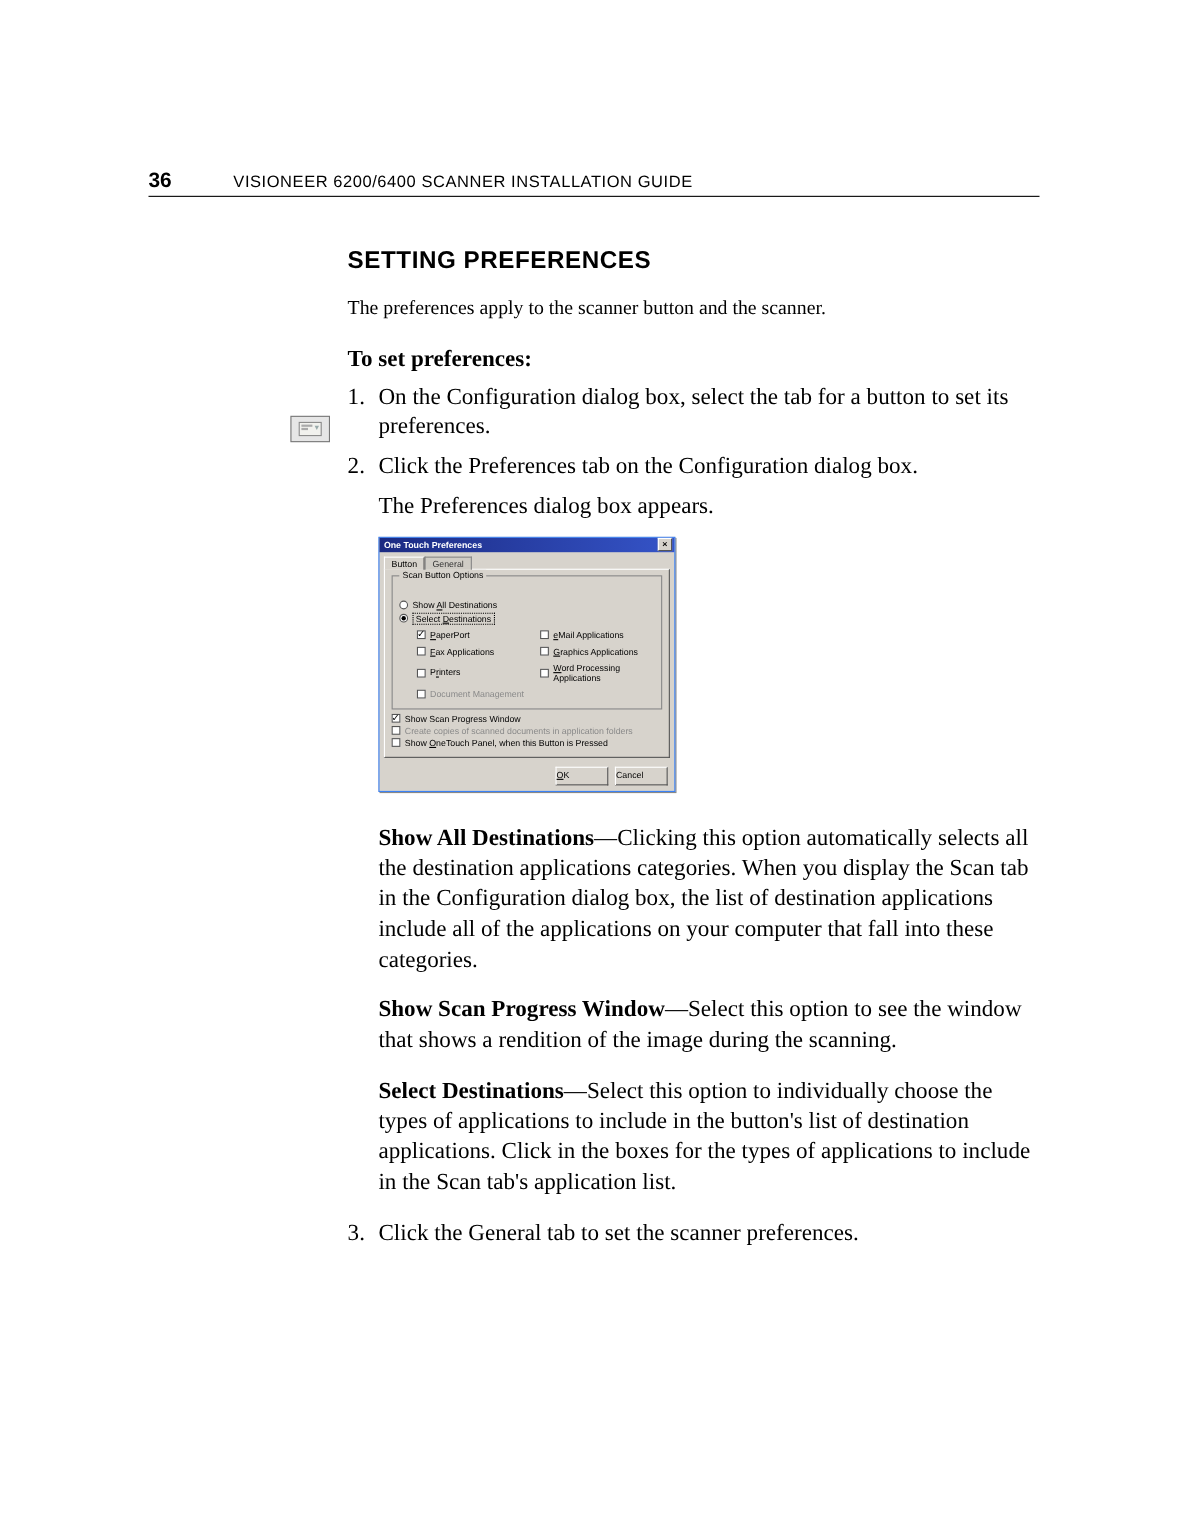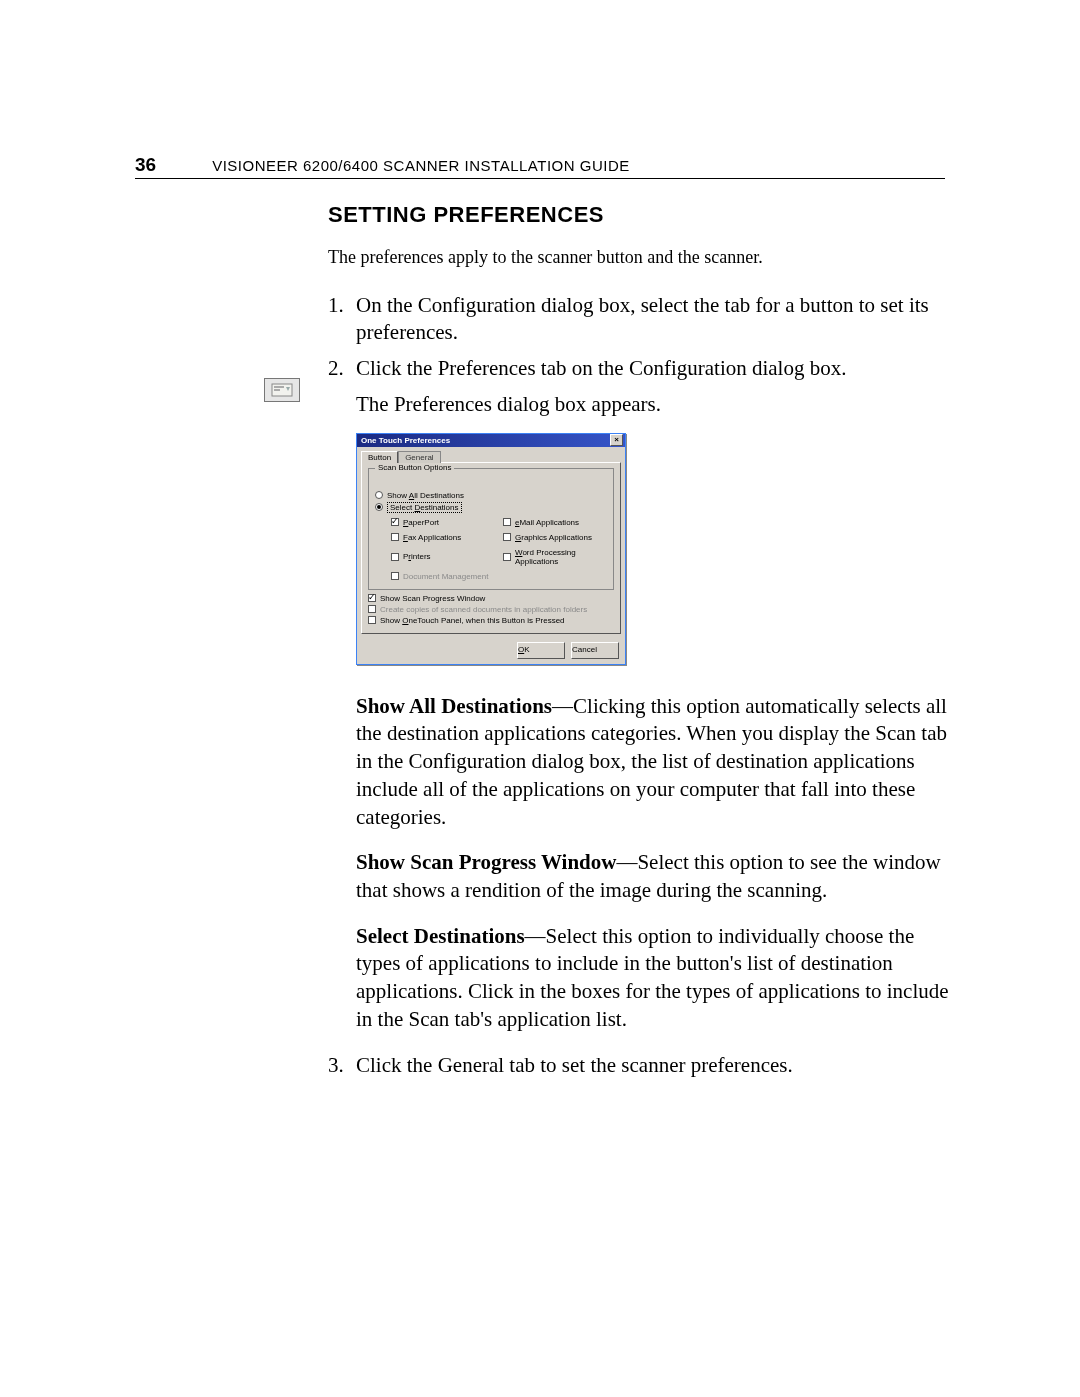--- a/index.html
+++ b/index.html
@@ -43,24 +43,23 @@
   .rule {
     position: absolute;
     top: 178px;
     left: 135px;
     width: 810px;
     height: 1px;
     background: #000;
   }
   .content {
     position: absolute;
-    top: 202px;
+    top: 224px;
     left: 316px;
     width: 630px;
-    margin-left: 12px;
   }
   .section-title {
     font-family: Arial, Helvetica, sans-serif;
     font-weight: 900;
     font-size: 22px;
     letter-spacing: 0.5px;
     margin: 0 0 18px 0;
   }
   .body-text {
     font-size: 18px;
@@ -278,20 +277,21 @@
       <path d="M15 4 L19 4 L17 8 Z" fill="#9aa"></path>
     </svg>
   </div>
 
   <div class="content">
 
     <h2 class="section-title">SETTING PREFERENCES</h2>
 
     <p class="body-text">The preferences apply to the scanner button and the scanner.</p>
 
+    <p class="subhead">To set preferences:</p>
 
     <div class="ol-item">
       <span class="ol-num">1.</span>
       <span class="ol-body">On the Configuration dialog box, select the tab for a button to set its preferences.</span>
     </div>
 
     <div class="ol-item">
       <span class="ol-num">2.</span>
       <span class="ol-body">Click the Preferences tab on the Configuration dialog box.</span>
     </div>

